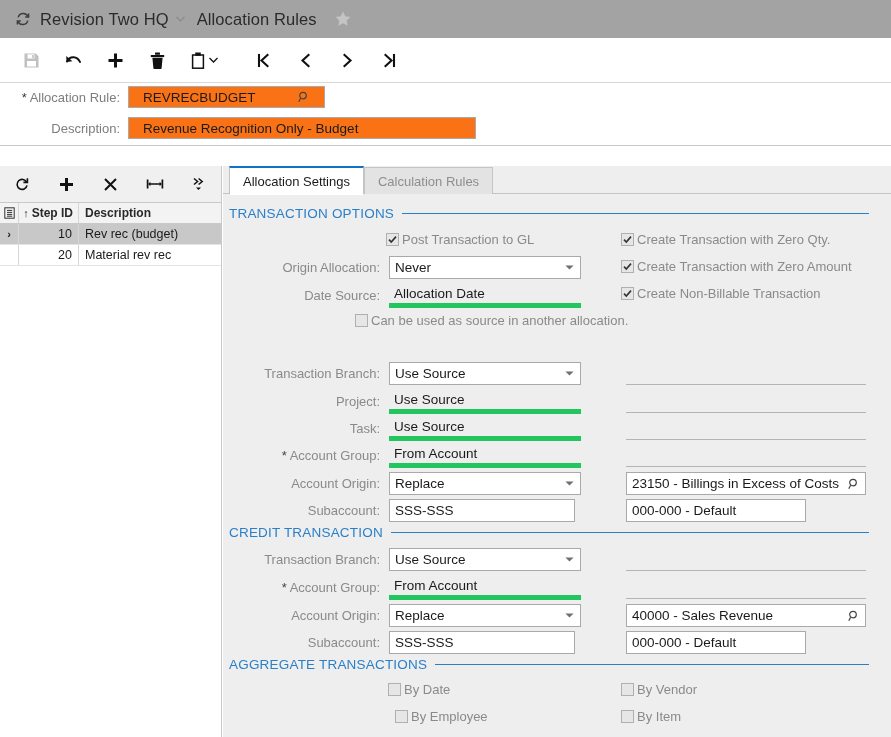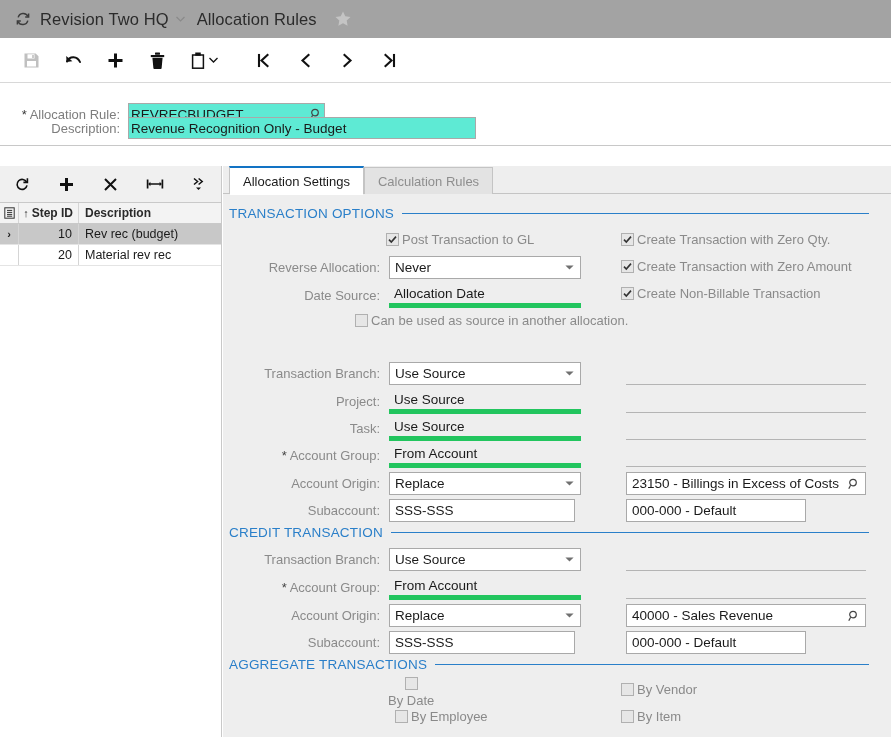--- a/index.html
+++ b/index.html
@@ -86,25 +86,25 @@
     color: #7d7d7d;
     text-align: right;
     width: 128px;
     padding-right: 8px;
     white-space: nowrap;
   }
   .req-star { color: #3a3a3a; font-size: 13px; }
   .fh-input {
     height: 22px;
     border: 1px solid #a9a9a9;
-    background: #5eead4;
+    background: #f97316;
     font-size: 13.5px;
     color: #1a1a1a;
     display: flex; align-items: center;
-    padding: 0 2px;
+    padding: 0 14px;
     position: relative;
   }
   .fh-input .txt { flex: 1; white-space: nowrap; overflow: hidden; }
   .mag {
     width: 13px; height: 13px;
     flex: 0 0 auto;
     display: inline-flex; align-items: center; justify-content: center;
     cursor: pointer;
   }
 
@@ -409,21 +409,21 @@
   </div>
   <div class="tb-btn">
     <svg width="17" height="17" viewBox="0 0 17 17" fill="none" stroke="#111" stroke-width="2.1" stroke-linecap="square">
       <path d="M4.5 3 L10.5 8.5 L4.5 14"></path>
       <path d="M13 3 V14"></path>
     </svg>
   </div>
 </div>
 
 <div class="formhead">
-  <div class="fh-row" style="left:0; top:20px;">
+  <div class="fh-row" style="left:0; top:3px;">
     <div class="fh-label">
       <span class="req-star">*</span>
       <span>Allocation Rule:</span>
     </div>
     <div class="fh-input" style="width:197px;">
       <span class="txt">REVRECBUDGET</span>
       <span class="mag">
         <svg width="12" height="12" viewBox="0 0 12 12" fill="none" stroke="#444" stroke-width="1.2">
           <circle cx="5" cy="4.6" r="3.3"></circle>
             <path d="M2.6 7.2 L0.8 10.8"></path>
@@ -520,21 +520,21 @@
       <div class="cbx-row abs" style="left:163px; top:33px;">
         <span class="cbx">
           <svg width="9" height="9" viewBox="0 0 9 9">
               <path d="M1 4.6 L3.3 7 L8 1.6" stroke="#333" stroke-width="1.6" fill="none"></path>
             </svg>
         </span>
         <span>Post Transaction to GL</span>
       </div>
 
       <div class="frow abs" style="left:0; top:60px; width:668px;">
-        <div class="flabel">Reverse Allocation:</div>
+        <div class="flabel">Origin Allocation:</div>
         <div class="ctl boxed w-main">
           <span class="val">Never</span>
           <span class="arrow">
             <svg width="9" height="5" viewBox="0 0 9 5">
                 <path d="M0.4 0.6 L4.5 4.4 L8.6 0.6" fill="#707070"></path>
               </svg>
           </span>
         </div>
       </div>
 
@@ -705,21 +705,21 @@
         <div class="ctl boxed w-right-sm col2">
           <span class="val">000-000 - Default</span>
         </div>
       </div>
 
       <div class="section abs" style="left:0; top:457px; width:668px;">
         <span class="sectext">AGGREGATE TRANSACTIONS</span>
         <span class="secline"></span>
       </div>
 
-      <div class="cbx-row abs" style="left:165px; top:483px;flex-direction:column;">
+      <div class="cbx-row abs" style="left:165px; top:483px;">
         <span class="cbx"></span>
         <span>By Date</span>
       </div>
       <div class="cbx-row abs" style="left:172px; top:510px;">
         <span class="cbx"></span>
         <span>By Employee</span>
       </div>
       <div class="cbx-row abs" style="left:398px; top:483px;">
         <span class="cbx"></span>
         <span>By Vendor</span>

